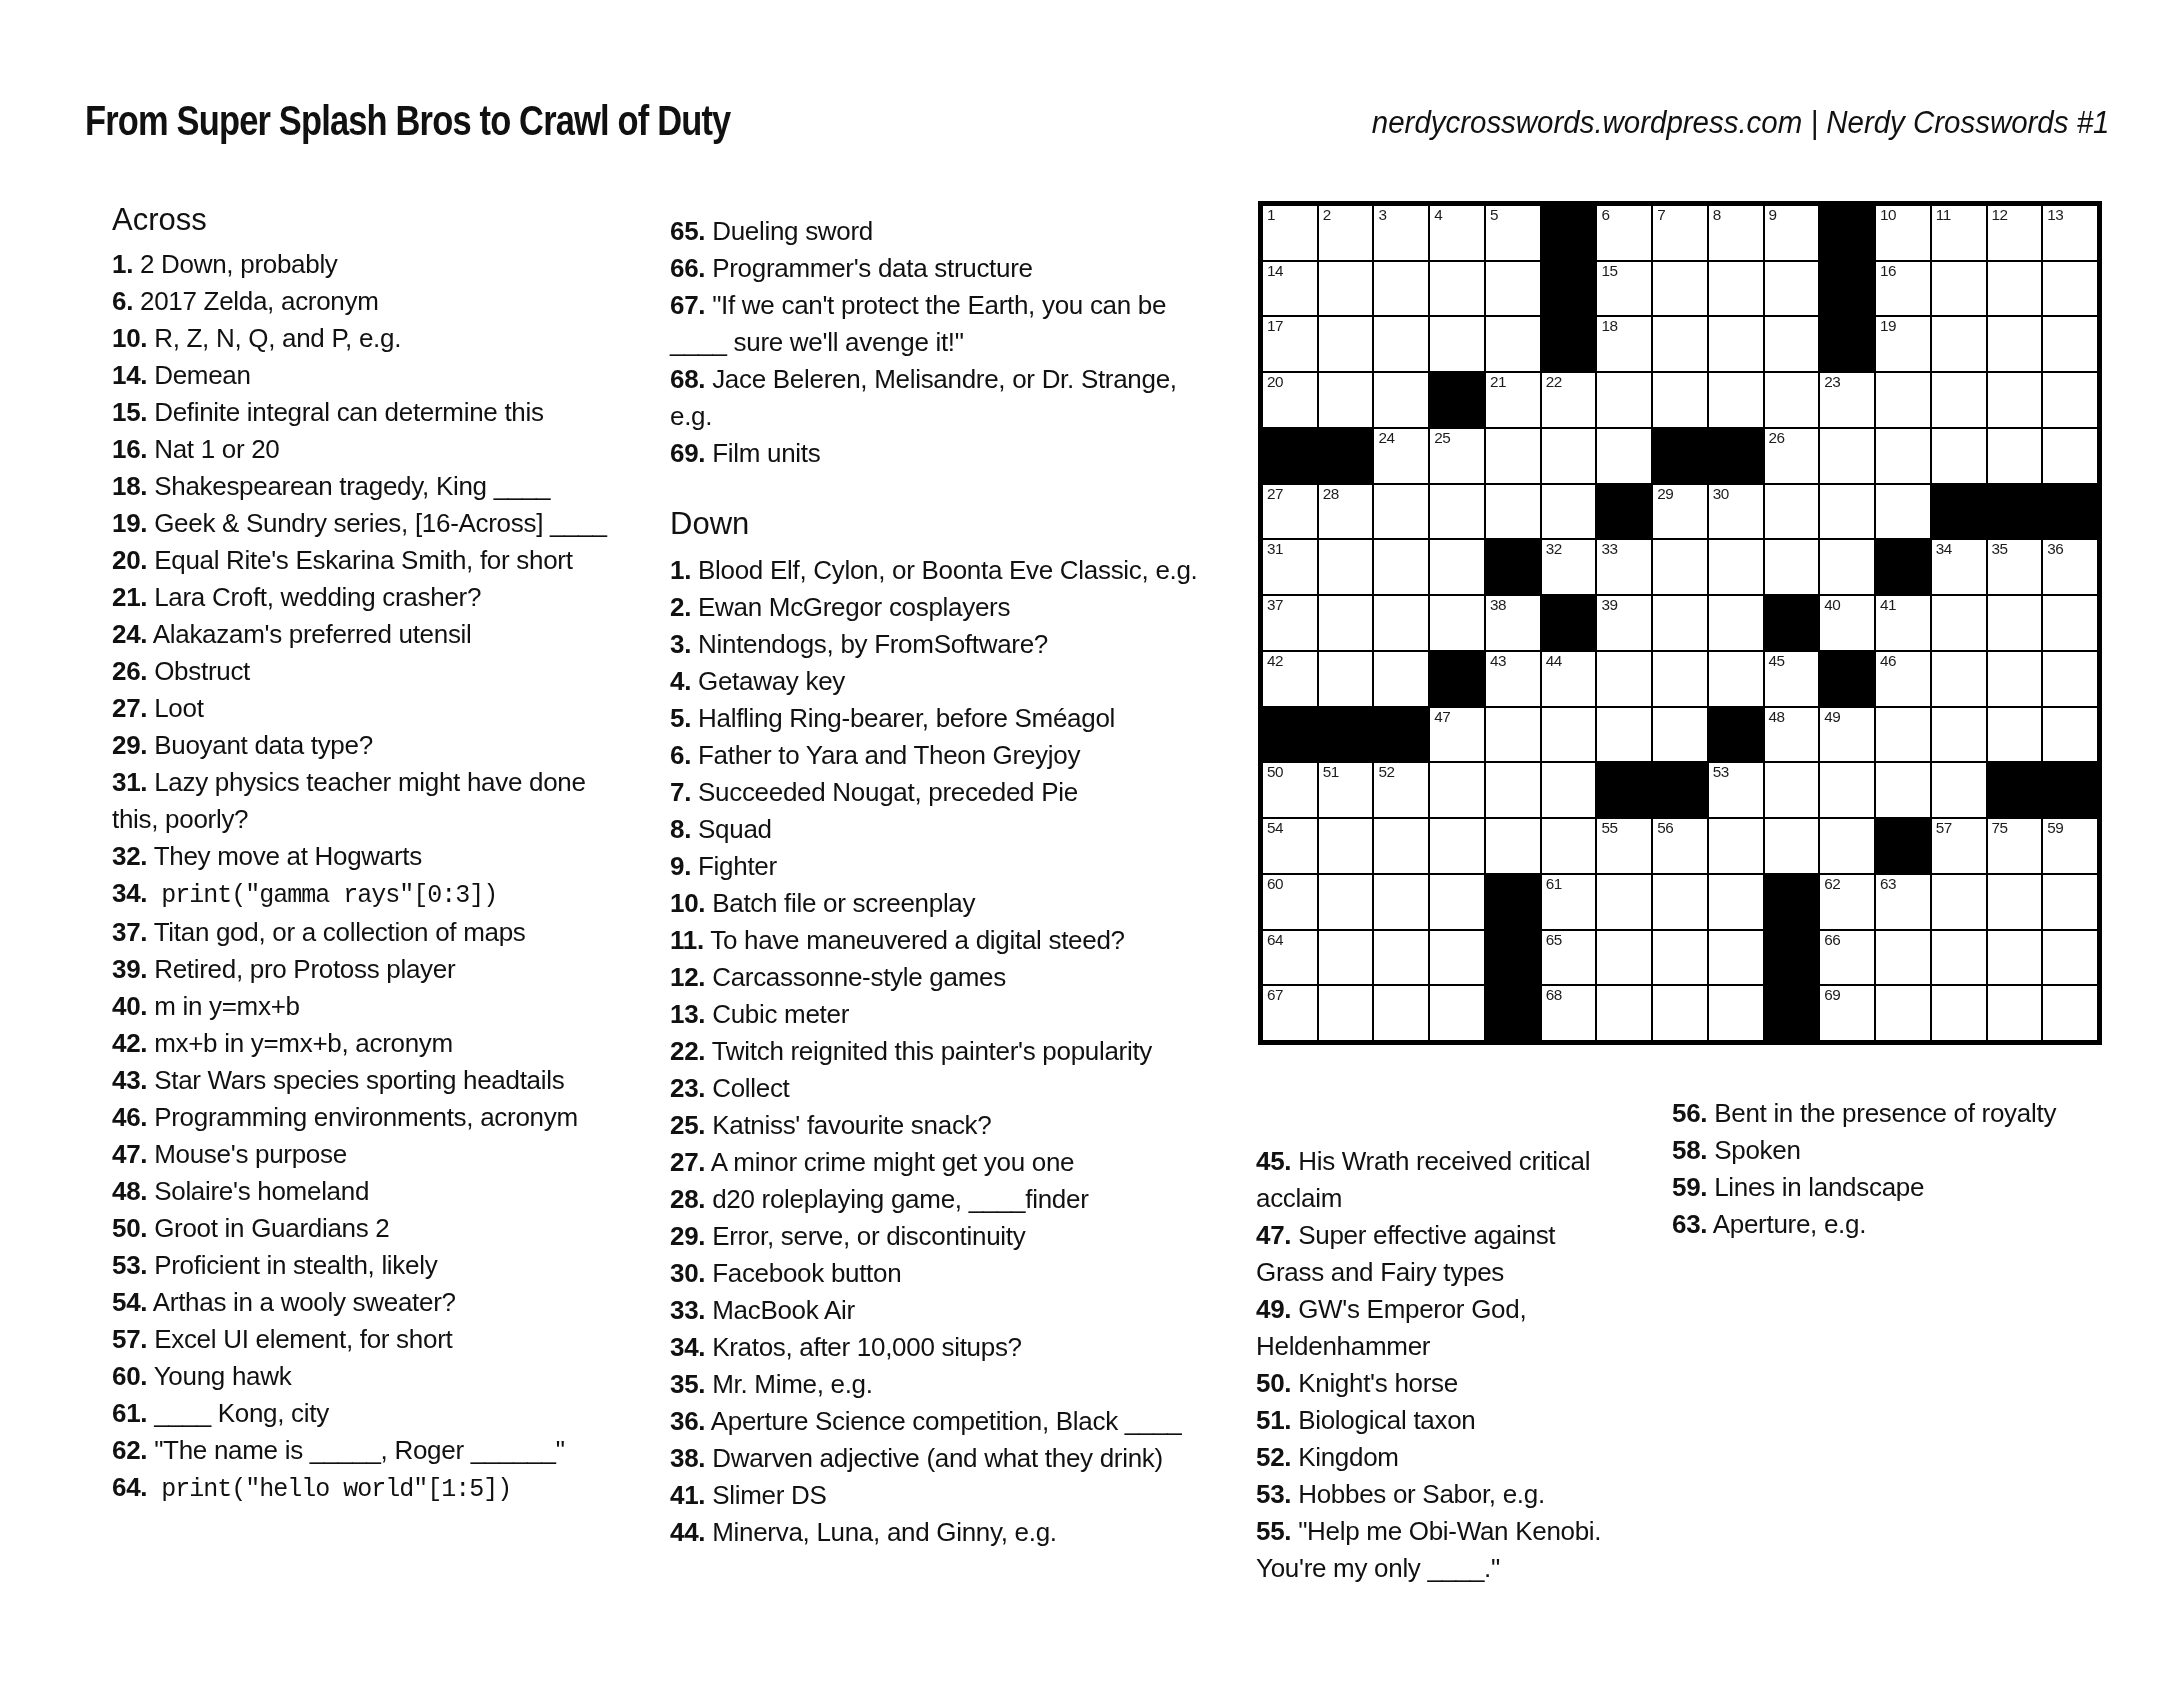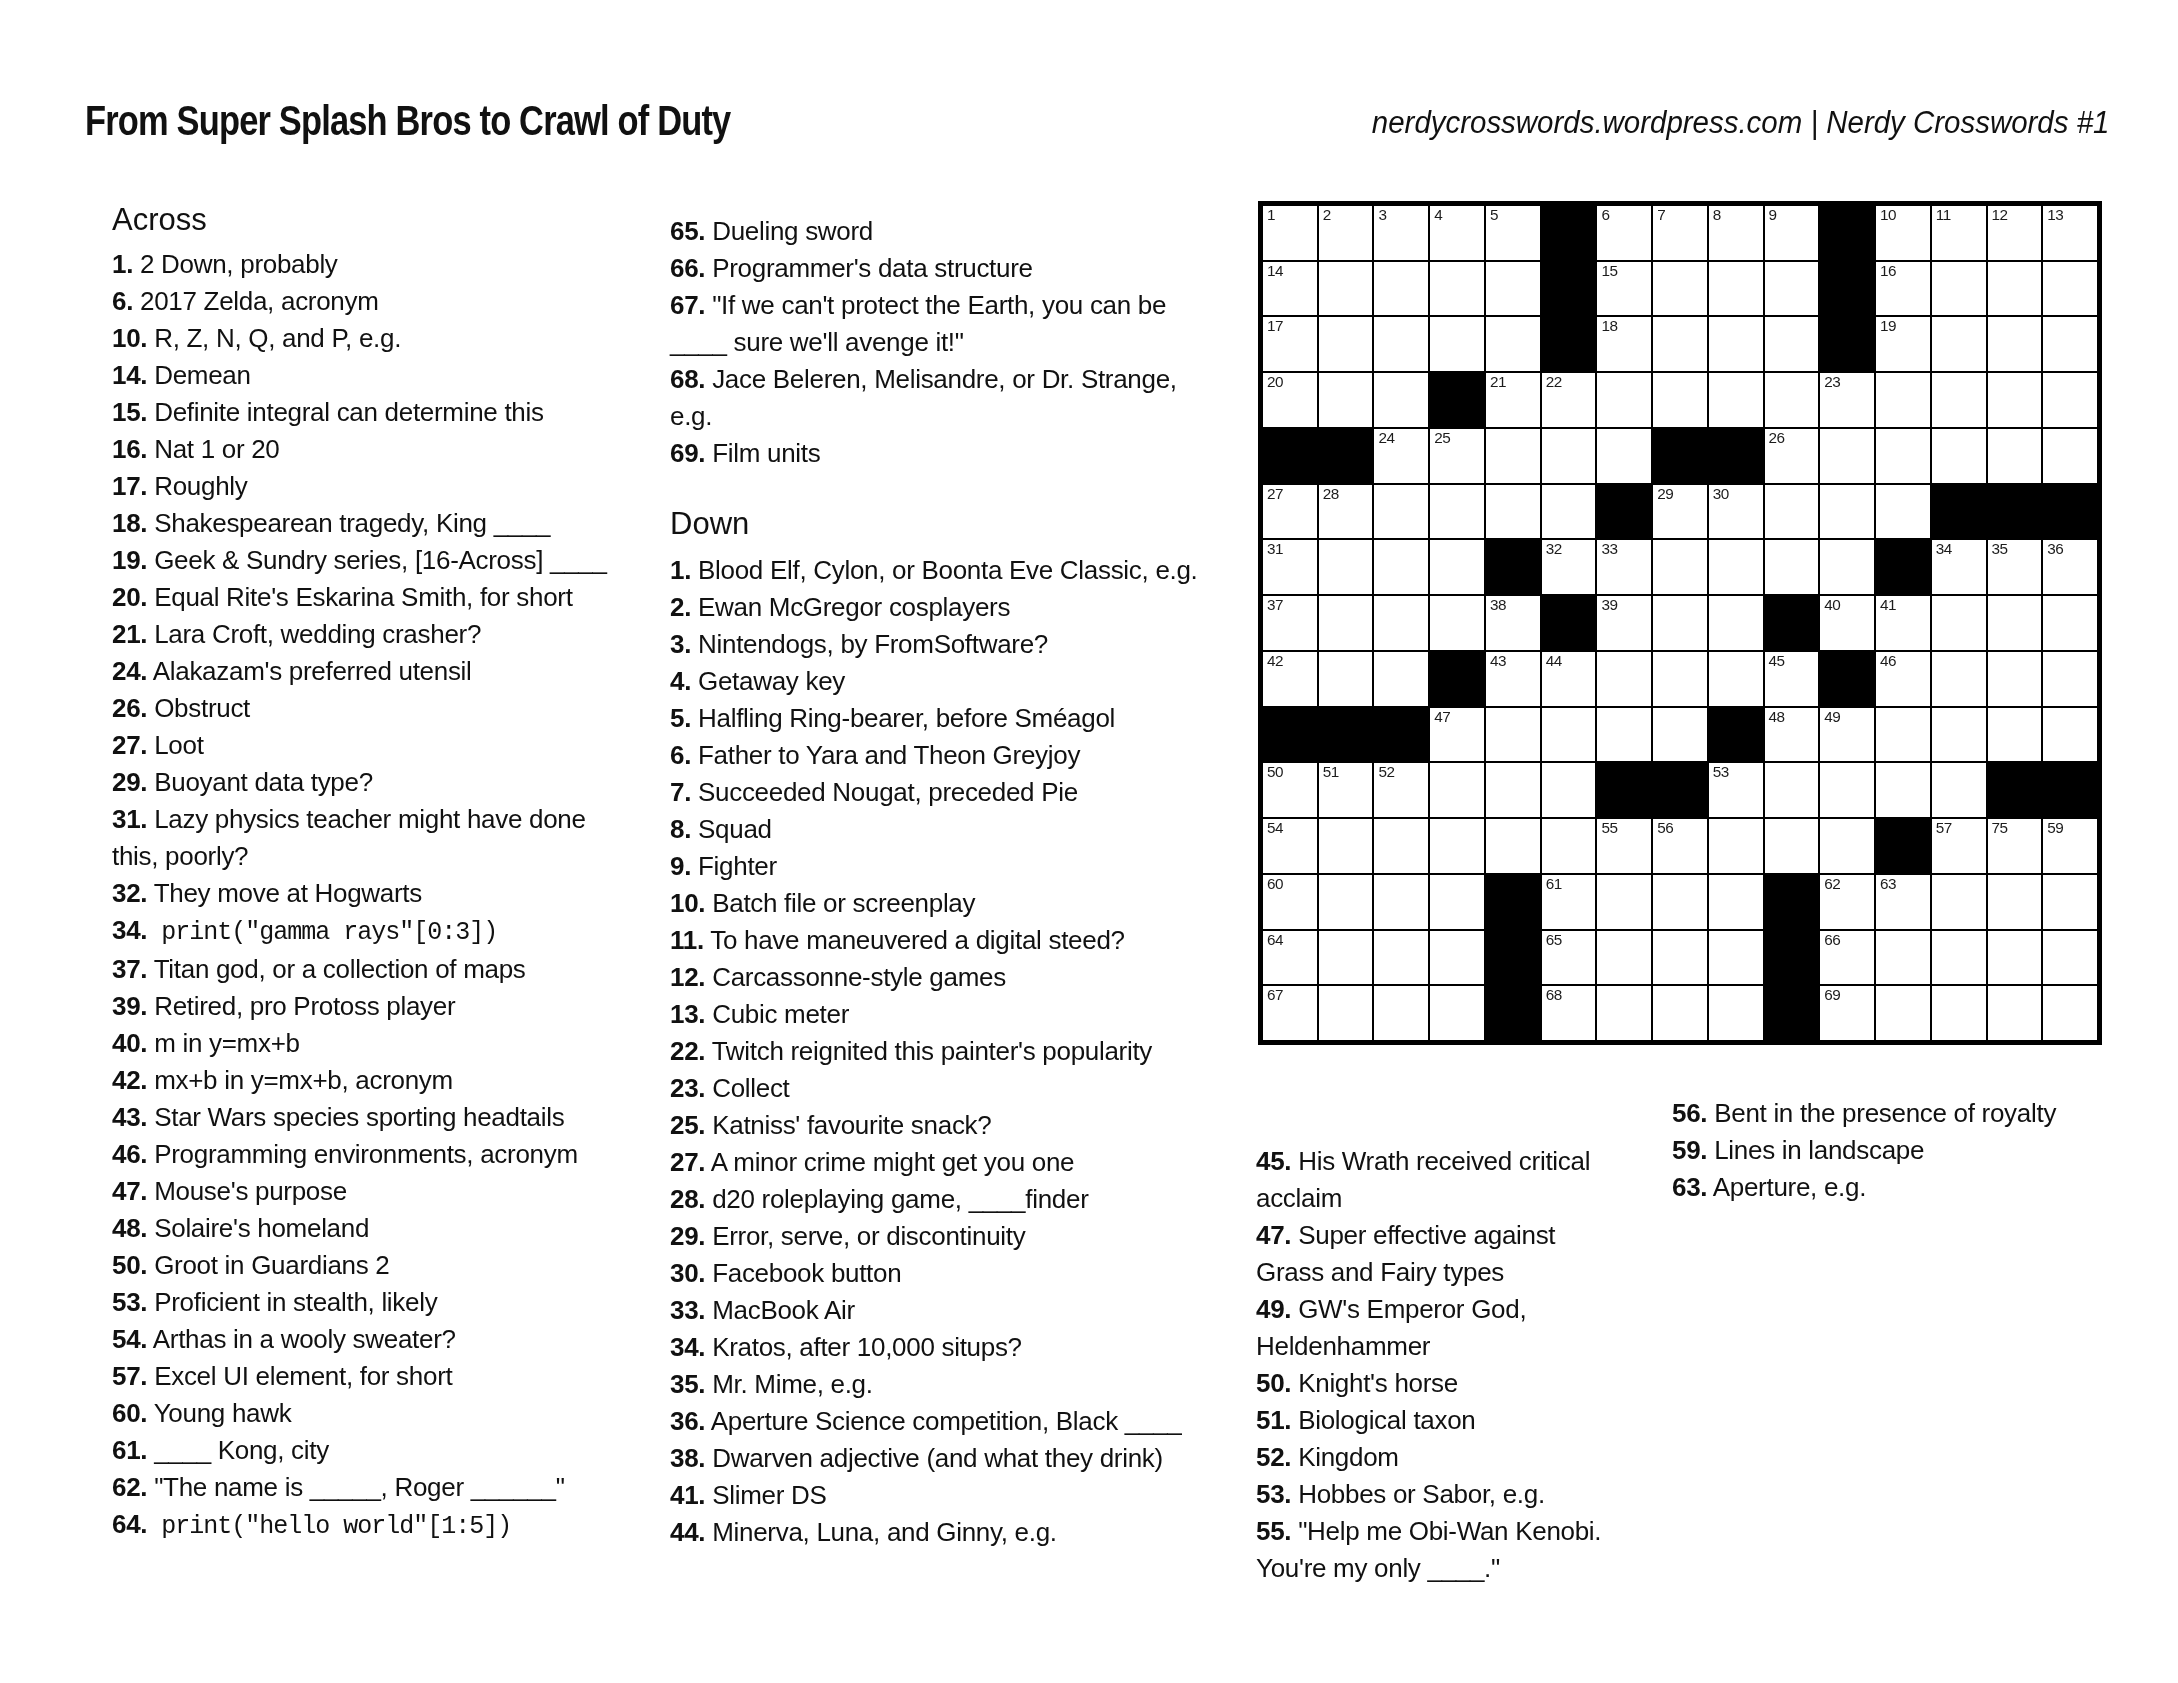--- a/index.html
+++ b/index.html
@@ -52,21 +52,20 @@
 
 <div class="col" id="col-left">
   <div class="heading">Across</div>
   <div id="left-clues">
       <div class="clue"><b>1.</b><span> 2 Down, probably</span></div>
       <div class="clue"><b>6.</b><span> 2017 Zelda, acronym</span></div>
       <div class="clue"><b>10.</b><span> R, Z, N, Q, and P, e.g.</span></div>
       <div class="clue"><b>14.</b><span> Demean</span></div>
       <div class="clue"><b>15.</b><span> Definite integral can determine this</span></div>
       <div class="clue"><b>16.</b><span> Nat 1 or 20</span></div>
-      <div class="clue"><b>17.</b><span> Roughly</span></div>
       <div class="clue"><b>18.</b><span> Shakespearean tragedy, King ____</span></div>
       <div class="clue"><b>19.</b><span> Geek &amp; Sundry series, [16-Across] ____</span></div>
       <div class="clue"><b>20.</b><span> Equal Rite's Eskarina Smith, for short</span></div>
       <div class="clue"><b>21.</b><span> Lara Croft, wedding crasher?</span></div>
       <div class="clue"><b>24.</b><span> Alakazam's preferred utensil</span></div>
       <div class="clue"><b>26.</b><span> Obstruct</span></div>
       <div class="clue"><b>27.</b><span> Loot</span></div>
       <div class="clue"><b>29.</b><span> Buoyant data type?</span></div>
       <div class="clue"><b>31.</b><span> Lazy physics teacher might have done
 this, poorly?</span></div>
@@ -511,17 +510,18 @@
       <div class="clue"><b>51.</b><span> Biological taxon</span></div>
       <div class="clue"><b>52.</b><span> Kingdom</span></div>
       <div class="clue"><b>53.</b><span> Hobbes or Sabor, e.g.</span></div>
       <div class="clue"><b>55.</b><span> "Help me Obi-Wan Kenobi.
 You're my only ____."</span></div>
     </div>
 </div>
 <div class="col" id="col-bb">
   <div id="bb-clues">
       <div class="clue"><b>56.</b><span> Bent in the presence of royalty</span></div>
+      <div class="clue"><b>58.</b><span> Spoken</span></div>
       <div class="clue"><b>59.</b><span> Lines in landscape</span></div>
       <div class="clue"><b>63.</b><span> Aperture, e.g.</span></div>
     </div>
 </div>
 
 
 </body></html>

